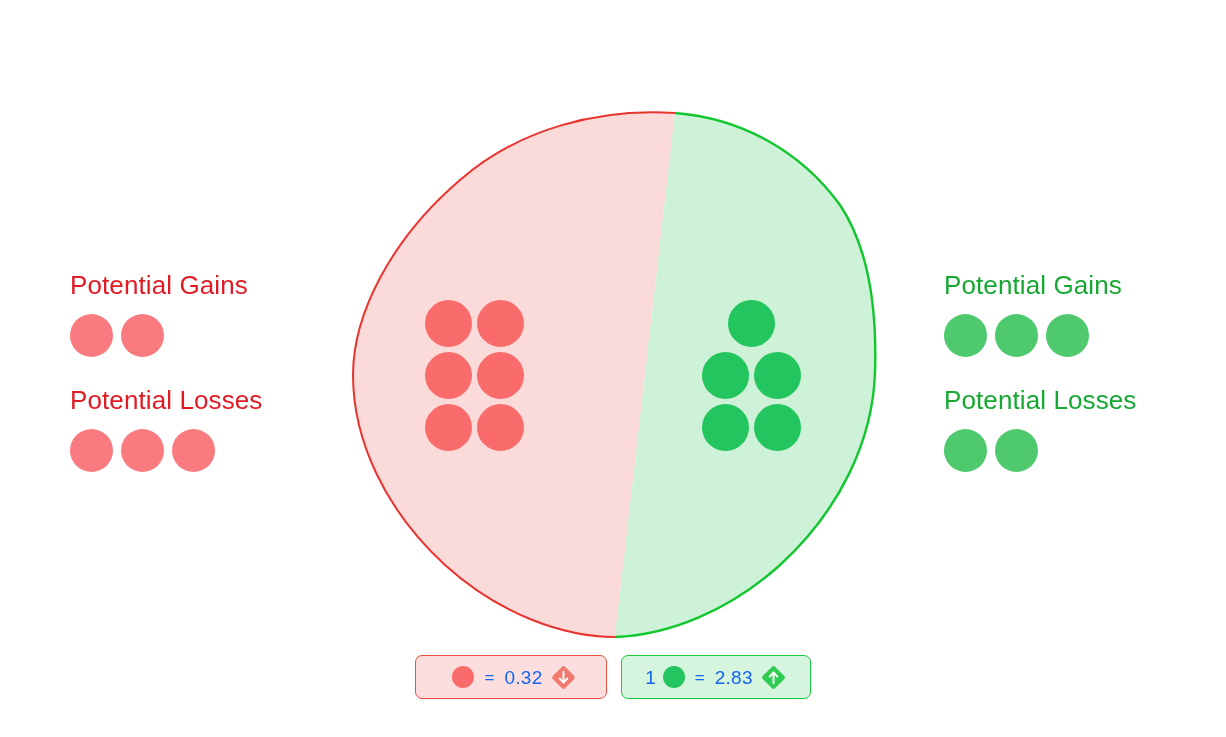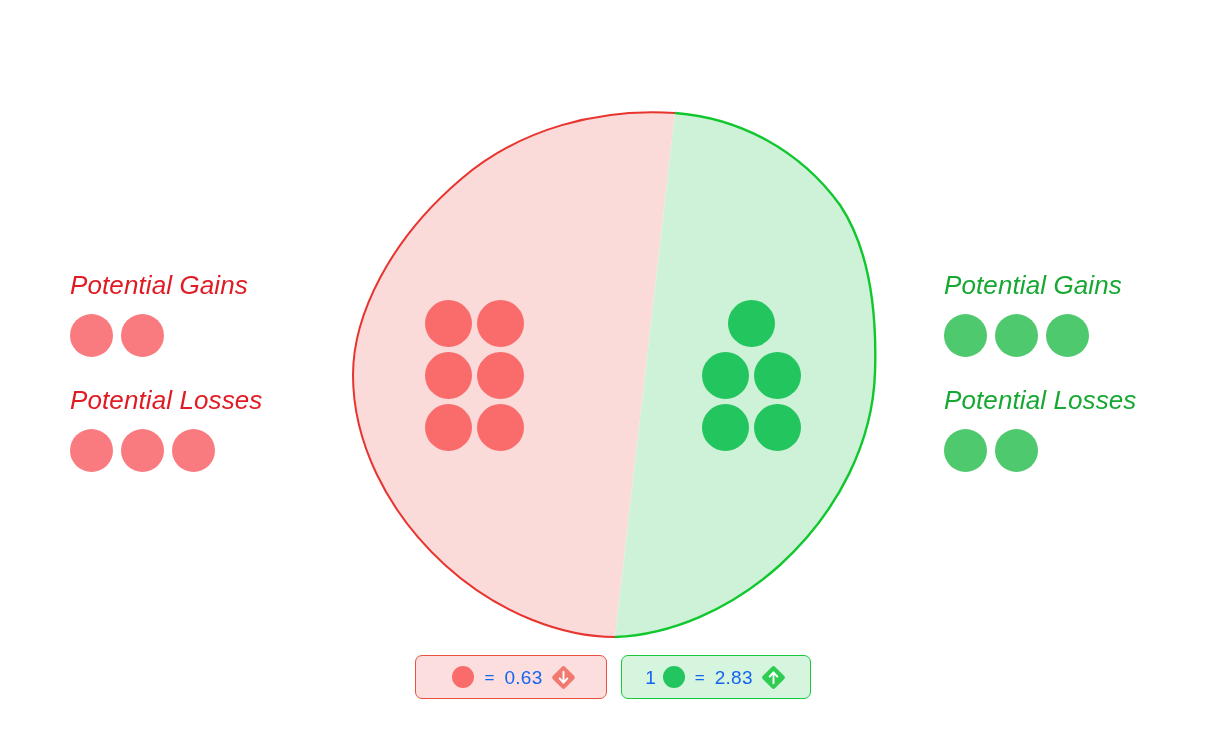--- a/index.html
+++ b/index.html
@@ -25,21 +25,21 @@
   }
 
   
   .side-panel {
     position: absolute;
     width: 330px;
   }
   .side-panel.left  { left: 70px;  top: 268px; }
   .side-panel.right { left: 944px; top: 268px; }
 
-  .panel-group { margin-bottom: 26px; font-style: italic; }
+  .panel-group { margin-bottom: 26px; }
 
   .group-label {
     font-size: 26px;
     line-height: 34px;
     letter-spacing: 0.1px;
     white-space: nowrap;
     margin: 0 0 12px 0;
   }
   .left .group-label  { color: #e01b24; }
   .right .group-label { color: #16a832; }
@@ -267,21 +267,21 @@
     </div>
 
   </div>
 
   <div id="legend">
 
     <div class="legend-box red-box">
       <span class="legend-count"></span>
       <span class="legend-dot"></span>
       <span class="legend-eq">=</span>
-      <span class="legend-value">0.63</span>
+      <span class="legend-value">0.32</span>
       <svg class="legend-arrow" viewBox="0 0 28 28">
         <rect x="5" y="5" width="18" height="18" rx="2.5" ry="2.5" transform="rotate(45 14 14)" fill="#f2796f"></rect>
         <path d="M 14 8 L 14 19 M 10 15 L 14 19.4 L 18 15" stroke="#ffffff" stroke-width="2" fill="none" stroke-linecap="round" stroke-linejoin="round"></path>
       </svg>
     </div>
 
     <div class="legend-box green-box">
       <span class="legend-count">1</span>
       <span class="legend-dot"></span>
       <span class="legend-eq">=</span>

